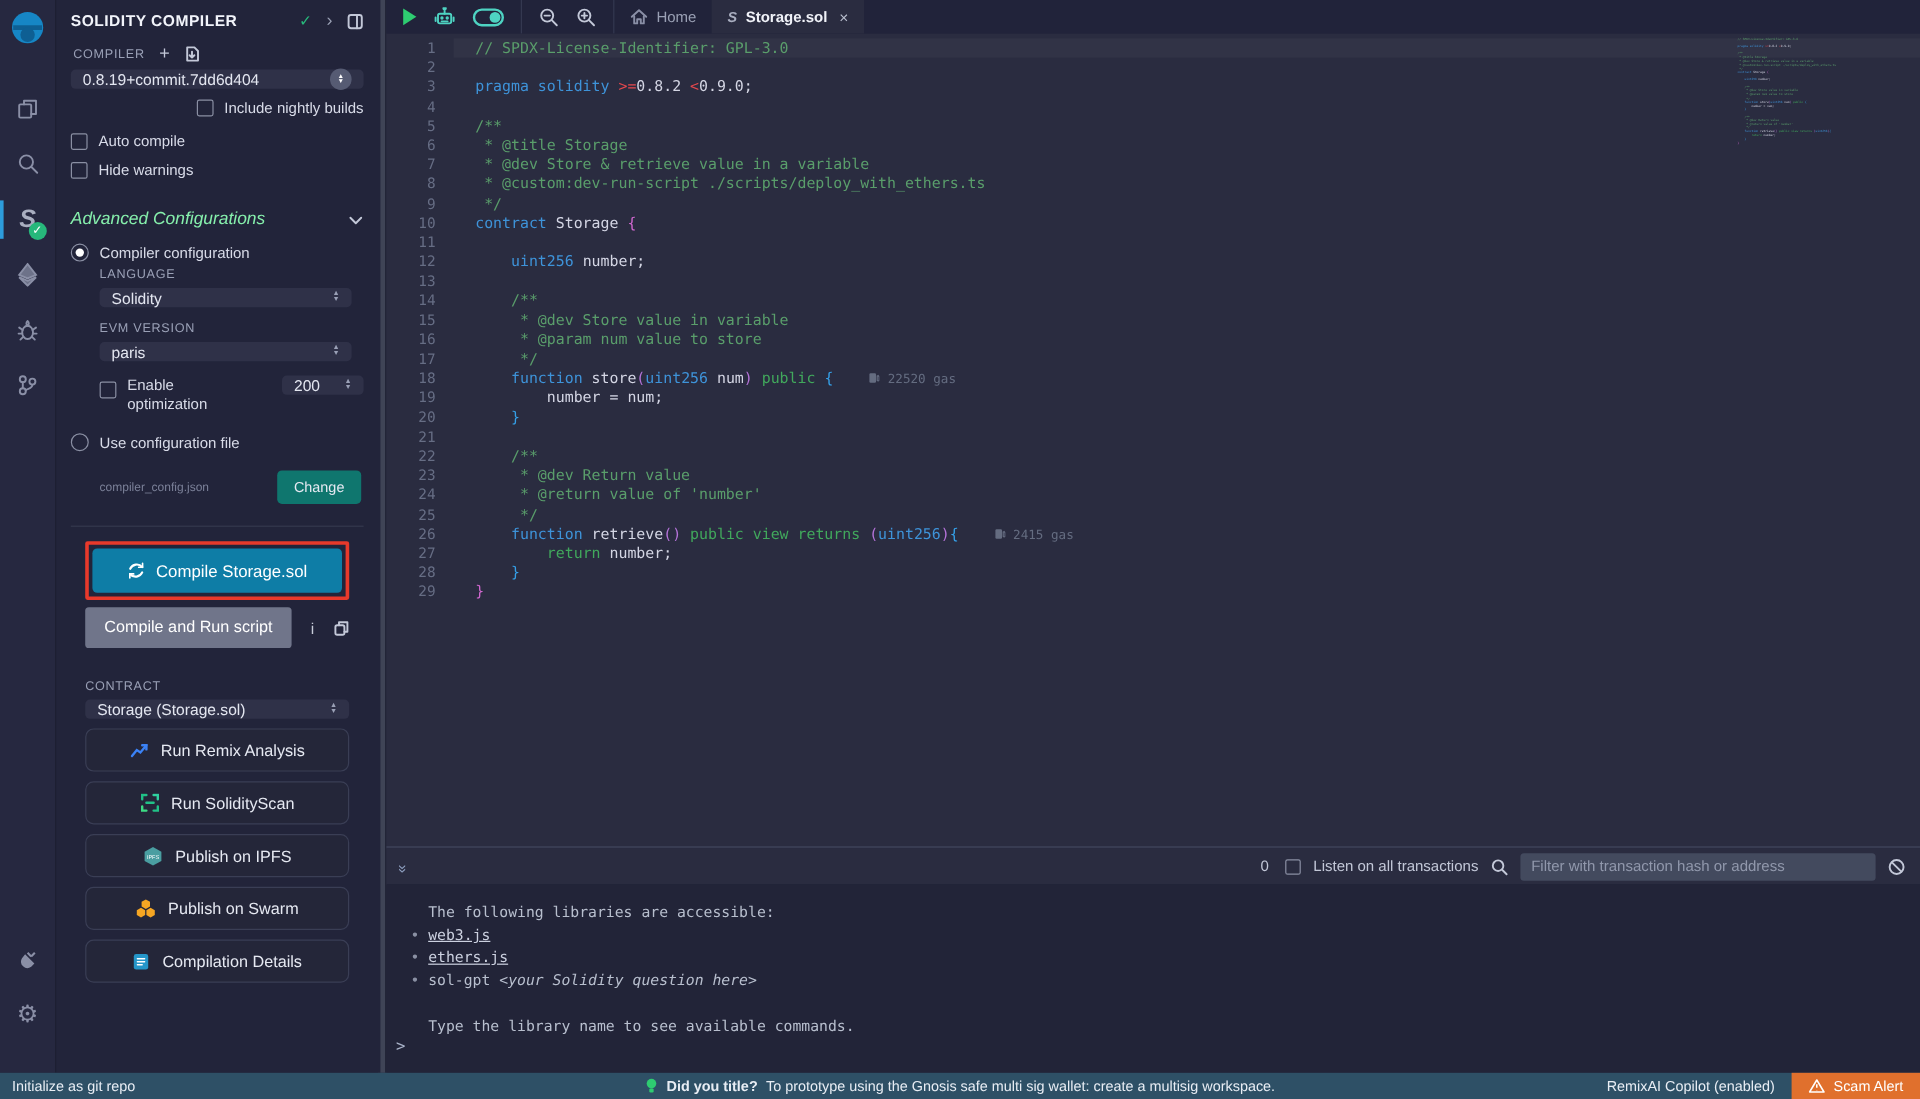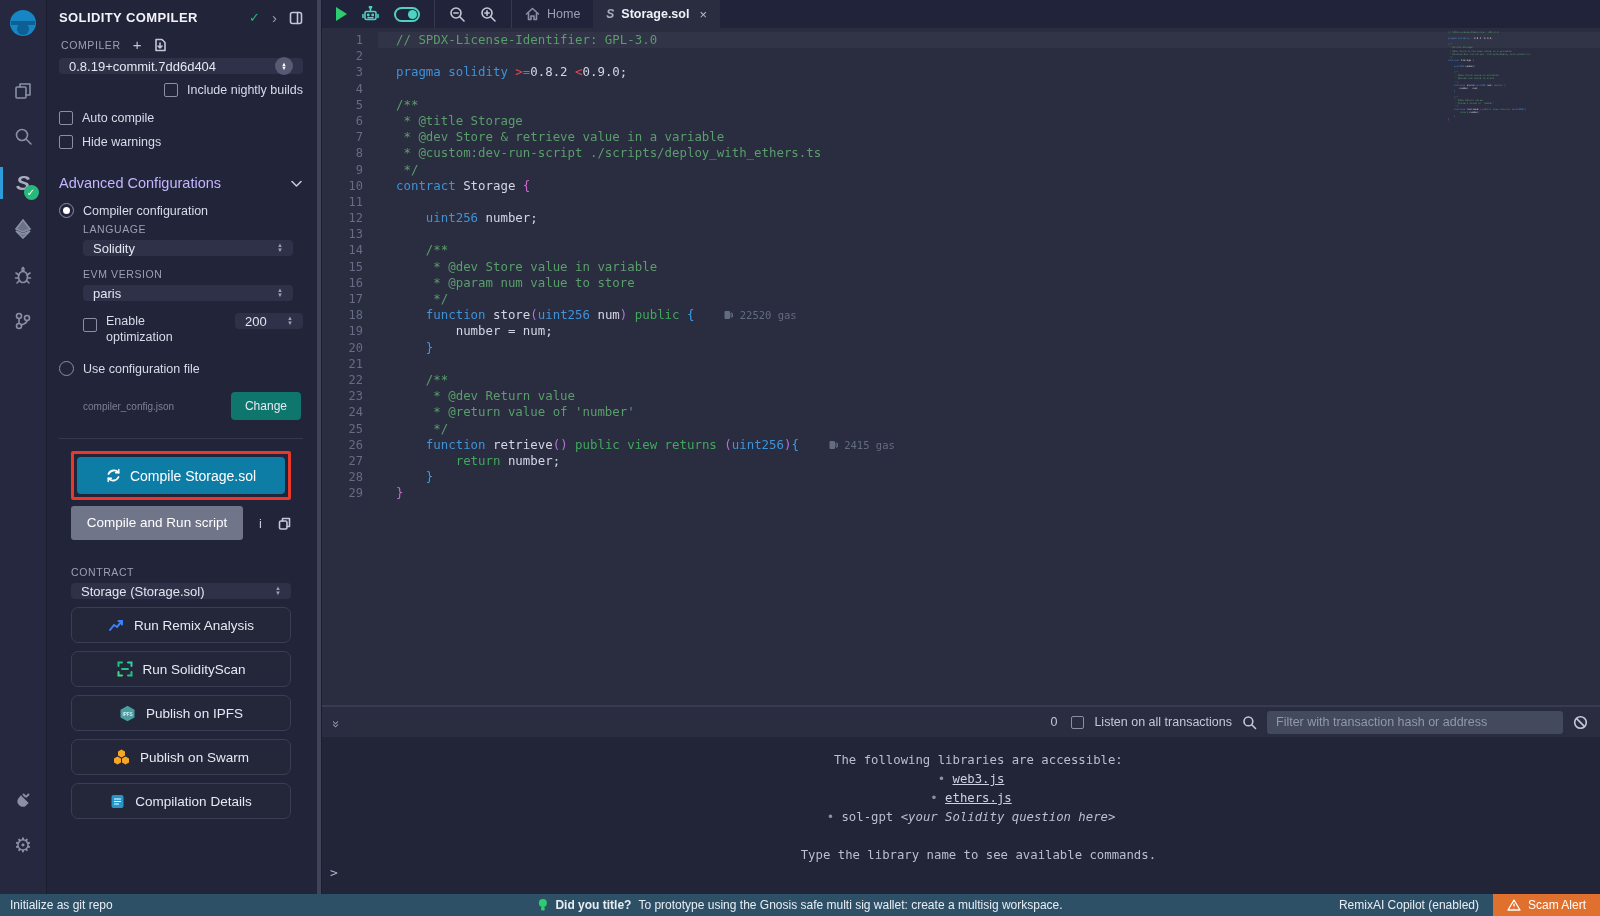--- a/index.html
+++ b/index.html
@@ -41,21 +41,21 @@
   .stepper { display:flex; flex-direction:column; line-height:5px; font-size:6px; color:#9aa0b6; }
   .circle-stepper { width:18px; height:18px; border-radius:50%; background:#565b73; display:flex;
     flex-direction:column; align-items:center; justify-content:center; line-height:4.5px; font-size:5.5px; color:#fff; }
   .cb { width:14px; height:14px; border:1px solid #8a8fa3; border-radius:2px; background:transparent; flex:none; }
   .cb-sm { width:13px; height:13px; }
   .radio { width:15px; height:15px; border:1px solid #8a8fa3; border-radius:50%; flex:none; position:relative; }
   .radio.sel::after { content:""; position:absolute; left:3px; top:3px; width:7px; height:7px; border-radius:50%; background:#fff; }
   .cb-row { gap:9px; font-size:12.5px; color:#d8dbe8; margin-top:10px; }
   .nightly-row { justify-content:flex-end; margin:9px 0 14px 0; }
   .adv-title { margin-top:26px; display:flex; align-items:center; }
-  .adv-title span:first-child { font-size:14.5px; color:#c4b5fd; flex:1; }
+  .adv-title span:first-child { font-size:14.5px; color:#86efac; flex:1;font-style:italic; }
   .sel-block { margin:5px 0 12px 24px; }
   .sel-block .select { margin-top:5px; width:210px; }
   .opt-row { margin:8px 0 4px 24px; display:flex; align-items:flex-start; }
   .opt-label { font-size:12.5px; width:92px; line-height:16px; margin-left:9px; }
   .num-input { margin-left:auto; width:68px; }
   .cfg-row { margin:16px 0 0 24px; display:flex; align-items:center; }
   .cfg-name { font-size:10px; color:#7b8098; }
   .btn-change { margin-left:auto; margin-right:2px; background:#0f766e; border-radius:4px; padding:7px 14px;
     font-size:12px; color:#e6e9f2; }
   .sp-footer { border-top:1px solid #35394e; margin-top:18px; padding:12px 12px 0 12px; }
@@ -114,21 +114,21 @@
   .term-head { height:30px; background:#2a2c40; display:flex; align-items:center; padding:0 12px; gap:10px; }
   .term-collapse { color:#8ea0c0; font-size:13px; transform:rotate(90deg); letter-spacing:-3px; }
   .term-spacer { flex:1; }
   .term-count { font-size:12.5px; color:#c3c8d8; margin-right:4px; }
   .listen-lbl { font-size:12.5px; color:#c3c8d8; }
   .term-filter { background:#434a5e; border:none; outline:none; border-radius:3px; height:23px; width:296px;
     font-size:12.5px; color:#dfe3ee; padding:0 9px; }
   .term-filter::placeholder { color:#9198ac; }
   .term-body { flex:1; background:#222438; font-family:"DejaVu Sans Mono",monospace; font-size:12.3px;
     color:#b8bfce; padding:14px 0 0 20px; position:relative; }
-  .tline { height:19px; line-height:19px; white-space:pre;text-align:center; }
+  .tline { height:19px; line-height:19px; white-space:pre; }
   .tline .bullet { color:#8a90a3; }
   .tlink { text-decoration:underline; color:#ccd1e0; }
   .hint-italic { font-style:italic; }
   .prompt { position:absolute; left:8px; bottom:14px; color:#a8b2c8; font-size:13px; }
 
   
   .statusbar { position:absolute; left:0; right:0; bottom:0; height:22px;
     background:var(--c-statusbar-teal,#2e5066); display:flex; align-items:center; font-size:12px; color:#e8edf4; }
   .sb-left { padding-left:10px; }
   .sb-tip { position:absolute; left:50%; transform:translateX(-50%); display:flex; align-items:center; gap:7px; white-space:nowrap; }

